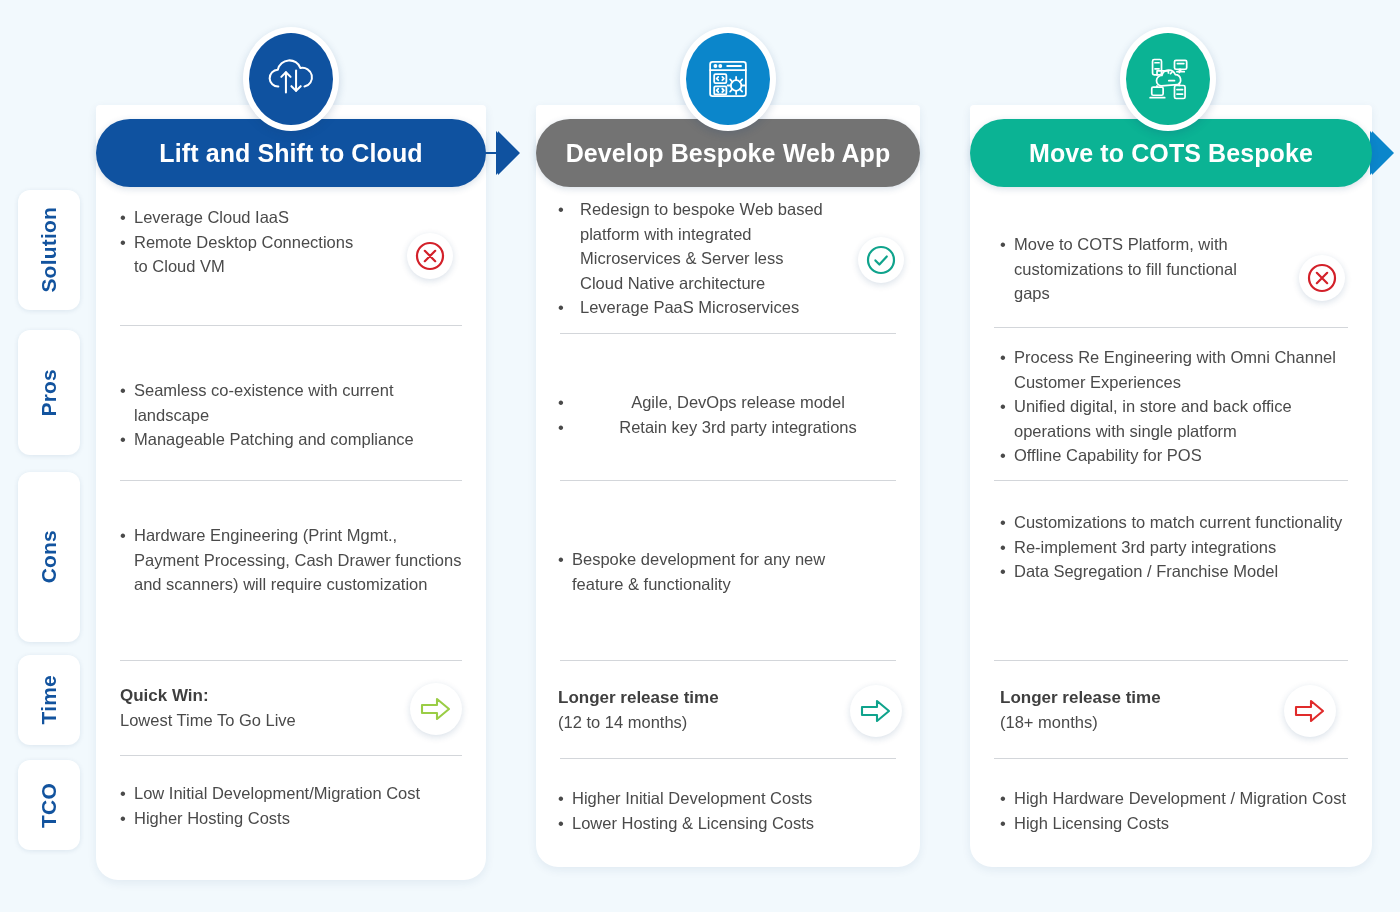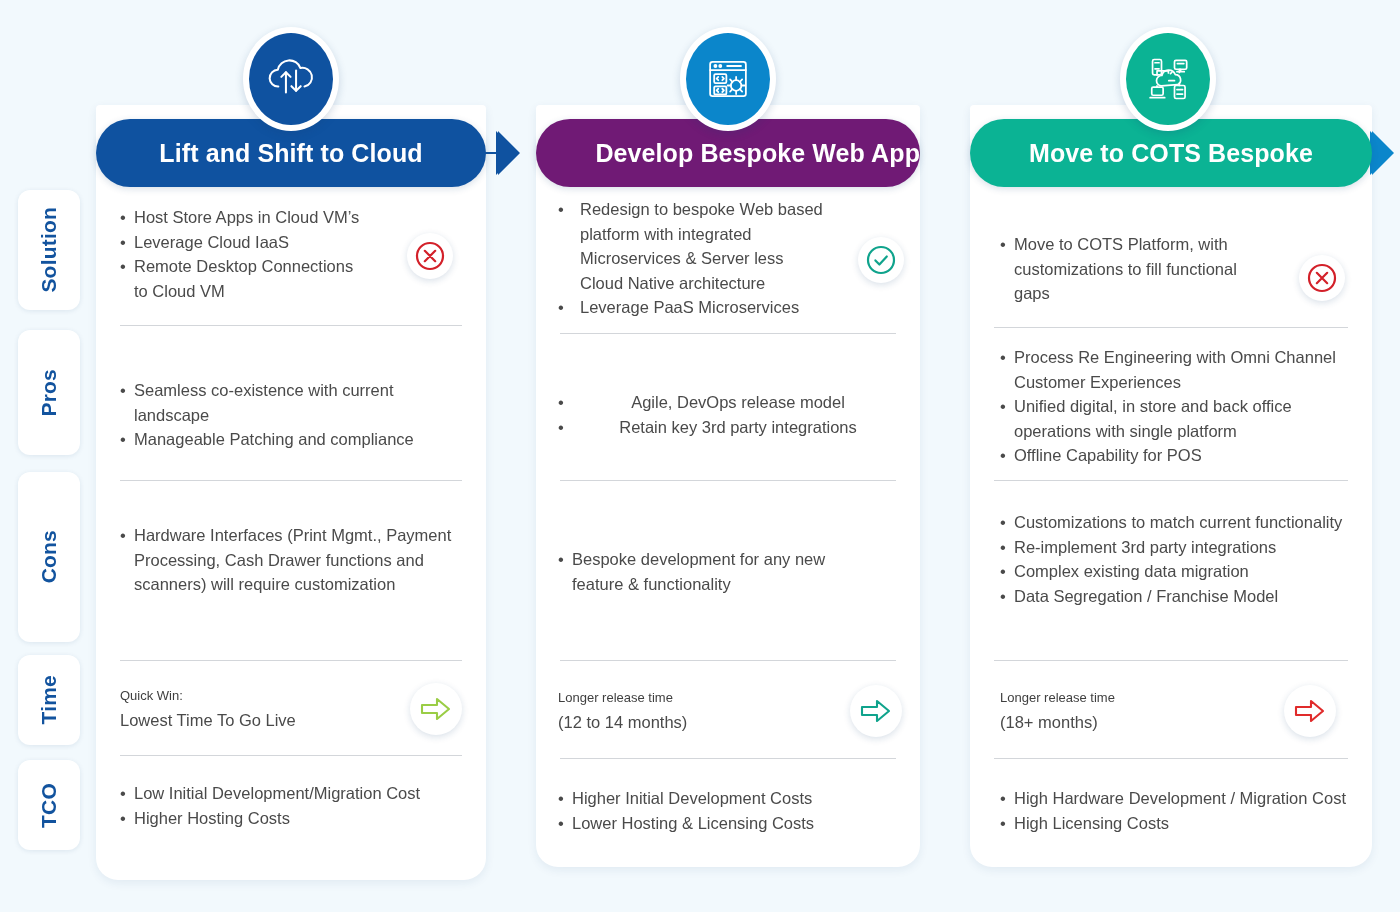--- a/index.html
+++ b/index.html
@@ -74,21 +74,21 @@
   }
   .bullets { list-style: none; }
   .bullets li {
     position: relative; padding-left: 14px;
     font-size: 16.5px; line-height: 24.5px; color: #4a4a4a;
   }
   .bullets li::before {
     content: "\2022"; position: absolute; left: 0; top: 0; color: #4a4a4a;
   }
   .bullets li.wide-bullet { padding-left: 22px; }
-  .time-title { font-size: 13px; font-weight: 400; color: #3f3f3f; line-height: 24px; }
+  .time-title { font-size: 17px; font-weight: 700; color: #3f3f3f; line-height: 24px; }
   .time-sub  { font-size: 16.5px; color: #4a4a4a; line-height: 24px; }
 
   
   .badge {
     position: absolute; width: 46px; height: 46px; border-radius: 50%;
     background: #fff; box-shadow: 0 2px 7px rgba(20,60,110,.16);
     display: flex; align-items: center; justify-content: center;
   }
   .badge.arrow { width: 52px; height: 52px; }
 </style>
@@ -137,21 +137,20 @@
     <div class="head-arrow" style="left:388px;">
       <div class="stem" style="background:#0f52a0;"></div>
       <svg width="42" height="68" viewBox="0 0 42 68">
         <path d="M2 12 L24 34 L2 56 L2 40 L14 40 L14 28 L2 28 Z" fill="#0f52a0"></path>
         <path d="M0 12 L22 34 L0 56 L0 12 Z" fill="#0f52a0"></path>
       </svg>
     </div>
 
     <div class="section" style="top:100px;">
       <ul class="bullets" style="margin:0 120px 0 24px;">
-        <li>Host Store Apps in Cloud VM’s</li>
         <li>Leverage Cloud IaaS</li>
         <li>Remote Desktop Connections to Cloud VM</li>
       </ul>
       <div class="badge" style="left:311px;top:28px;">
         <svg width="36" height="36" viewBox="0 0 36 36" fill="none" stroke="#d32029" stroke-width="2.2">
           <circle cx="18" cy="18" r="13"></circle>
             <path d="M12.8 12.8 23.2 23.2M23.2 12.8 12.8 23.2" stroke-linecap="round"></path>
         </svg>
       </div>
     </div>
@@ -160,21 +159,21 @@
       <div class="divider"></div>
       <ul class="bullets" style="margin:53px 16px 0 24px;">
         <li>Seamless co-existence  with current landscape</li>
         <li>Manageable Patching and compliance</li>
       </ul>
     </div>
 
     <div class="section" style="top:375px;">
       <div class="divider"></div>
       <ul class="bullets" style="margin:43px 20px 0 24px;">
-        <li>Hardware Interfaces (Print Mgmt., Payment Processing, Cash Drawer functions and scanners) will require customization</li>
+        <li>Hardware Engineering (Print Mgmt., Payment Processing, Cash Drawer functions and scanners) will require customization</li>
       </ul>
     </div>
 
     <div class="section" style="top:555px;">
       <div class="divider"></div>
       <div style="margin:24px 120px 0 24px;">
         <div class="time-title">Quick Win:</div>
         <div class="time-sub">Lowest Time To Go Live</div>
       </div>
       <div class="badge arrow" style="left:314px;top:23px;">
@@ -207,21 +206,21 @@
           <rect x="15" y="26" width="15" height="11" rx="1.6"></rect>
           <path d="M20 29.5 18 31.5l2 2M25 29.5l2 2-2 2"></path>
           <rect x="15" y="41" width="15" height="10" rx="1.6"></rect>
           <path d="M20 44 18 46l2 2M25 44l2 2-2 2"></path>
           <circle cx="42" cy="40" r="6.5"></circle>
           <path d="M42 29.5v4M42 46.5v4M52.5 40h-4M35.5 40h-4M49.4 32.6l-2.8 2.8M37.4 44.6l-2.8 2.8M49.4 47.4l-2.8-2.8M37.4 35.4l-2.8-2.8"></path>
         </svg>
       </div>
     </div>
 
-    <div class="col-head" style="width:384px;background:#701a75;justify-content:flex-end;">
+    <div class="col-head" style="width:384px;background:#737373;">
       <h2>Develop Bespoke Web App</h2>
     </div>
 
     <div class="head-arrow" style="left:822px;">
       <div class="stem" style="background:#0b86cb;"></div>
       <svg width="42" height="68" viewBox="0 0 42 68">
         <path d="M2 12 L24 34 L2 56 L2 40 L14 40 L14 28 L2 28 Z" fill="#0b86cb"></path>
         <path d="M0 12 L22 34 L0 56 L0 12 Z" fill="#0b86cb"></path>
       </svg>
     </div>
@@ -320,21 +319,20 @@
         <li>Unified digital, in store and back office operations with single platform</li>
         <li>Offline Capability for POS</li>
       </ul>
     </div>
 
     <div class="section" style="top:375px;">
       <div class="divider"></div>
       <ul class="bullets" style="margin:30px 26px 0 30px;">
         <li>Customizations to match current functionality</li>
         <li>Re-implement 3rd party integrations</li>
-        <li>Complex existing data  migration</li>
         <li>Data Segregation / Franchise  Model</li>
       </ul>
     </div>
 
     <div class="section" style="top:555px;">
       <div class="divider"></div>
       <div style="margin:26px 120px 0 30px;">
         <div class="time-title">Longer release time</div>
         <div class="time-sub">(18+ months)</div>
       </div>

